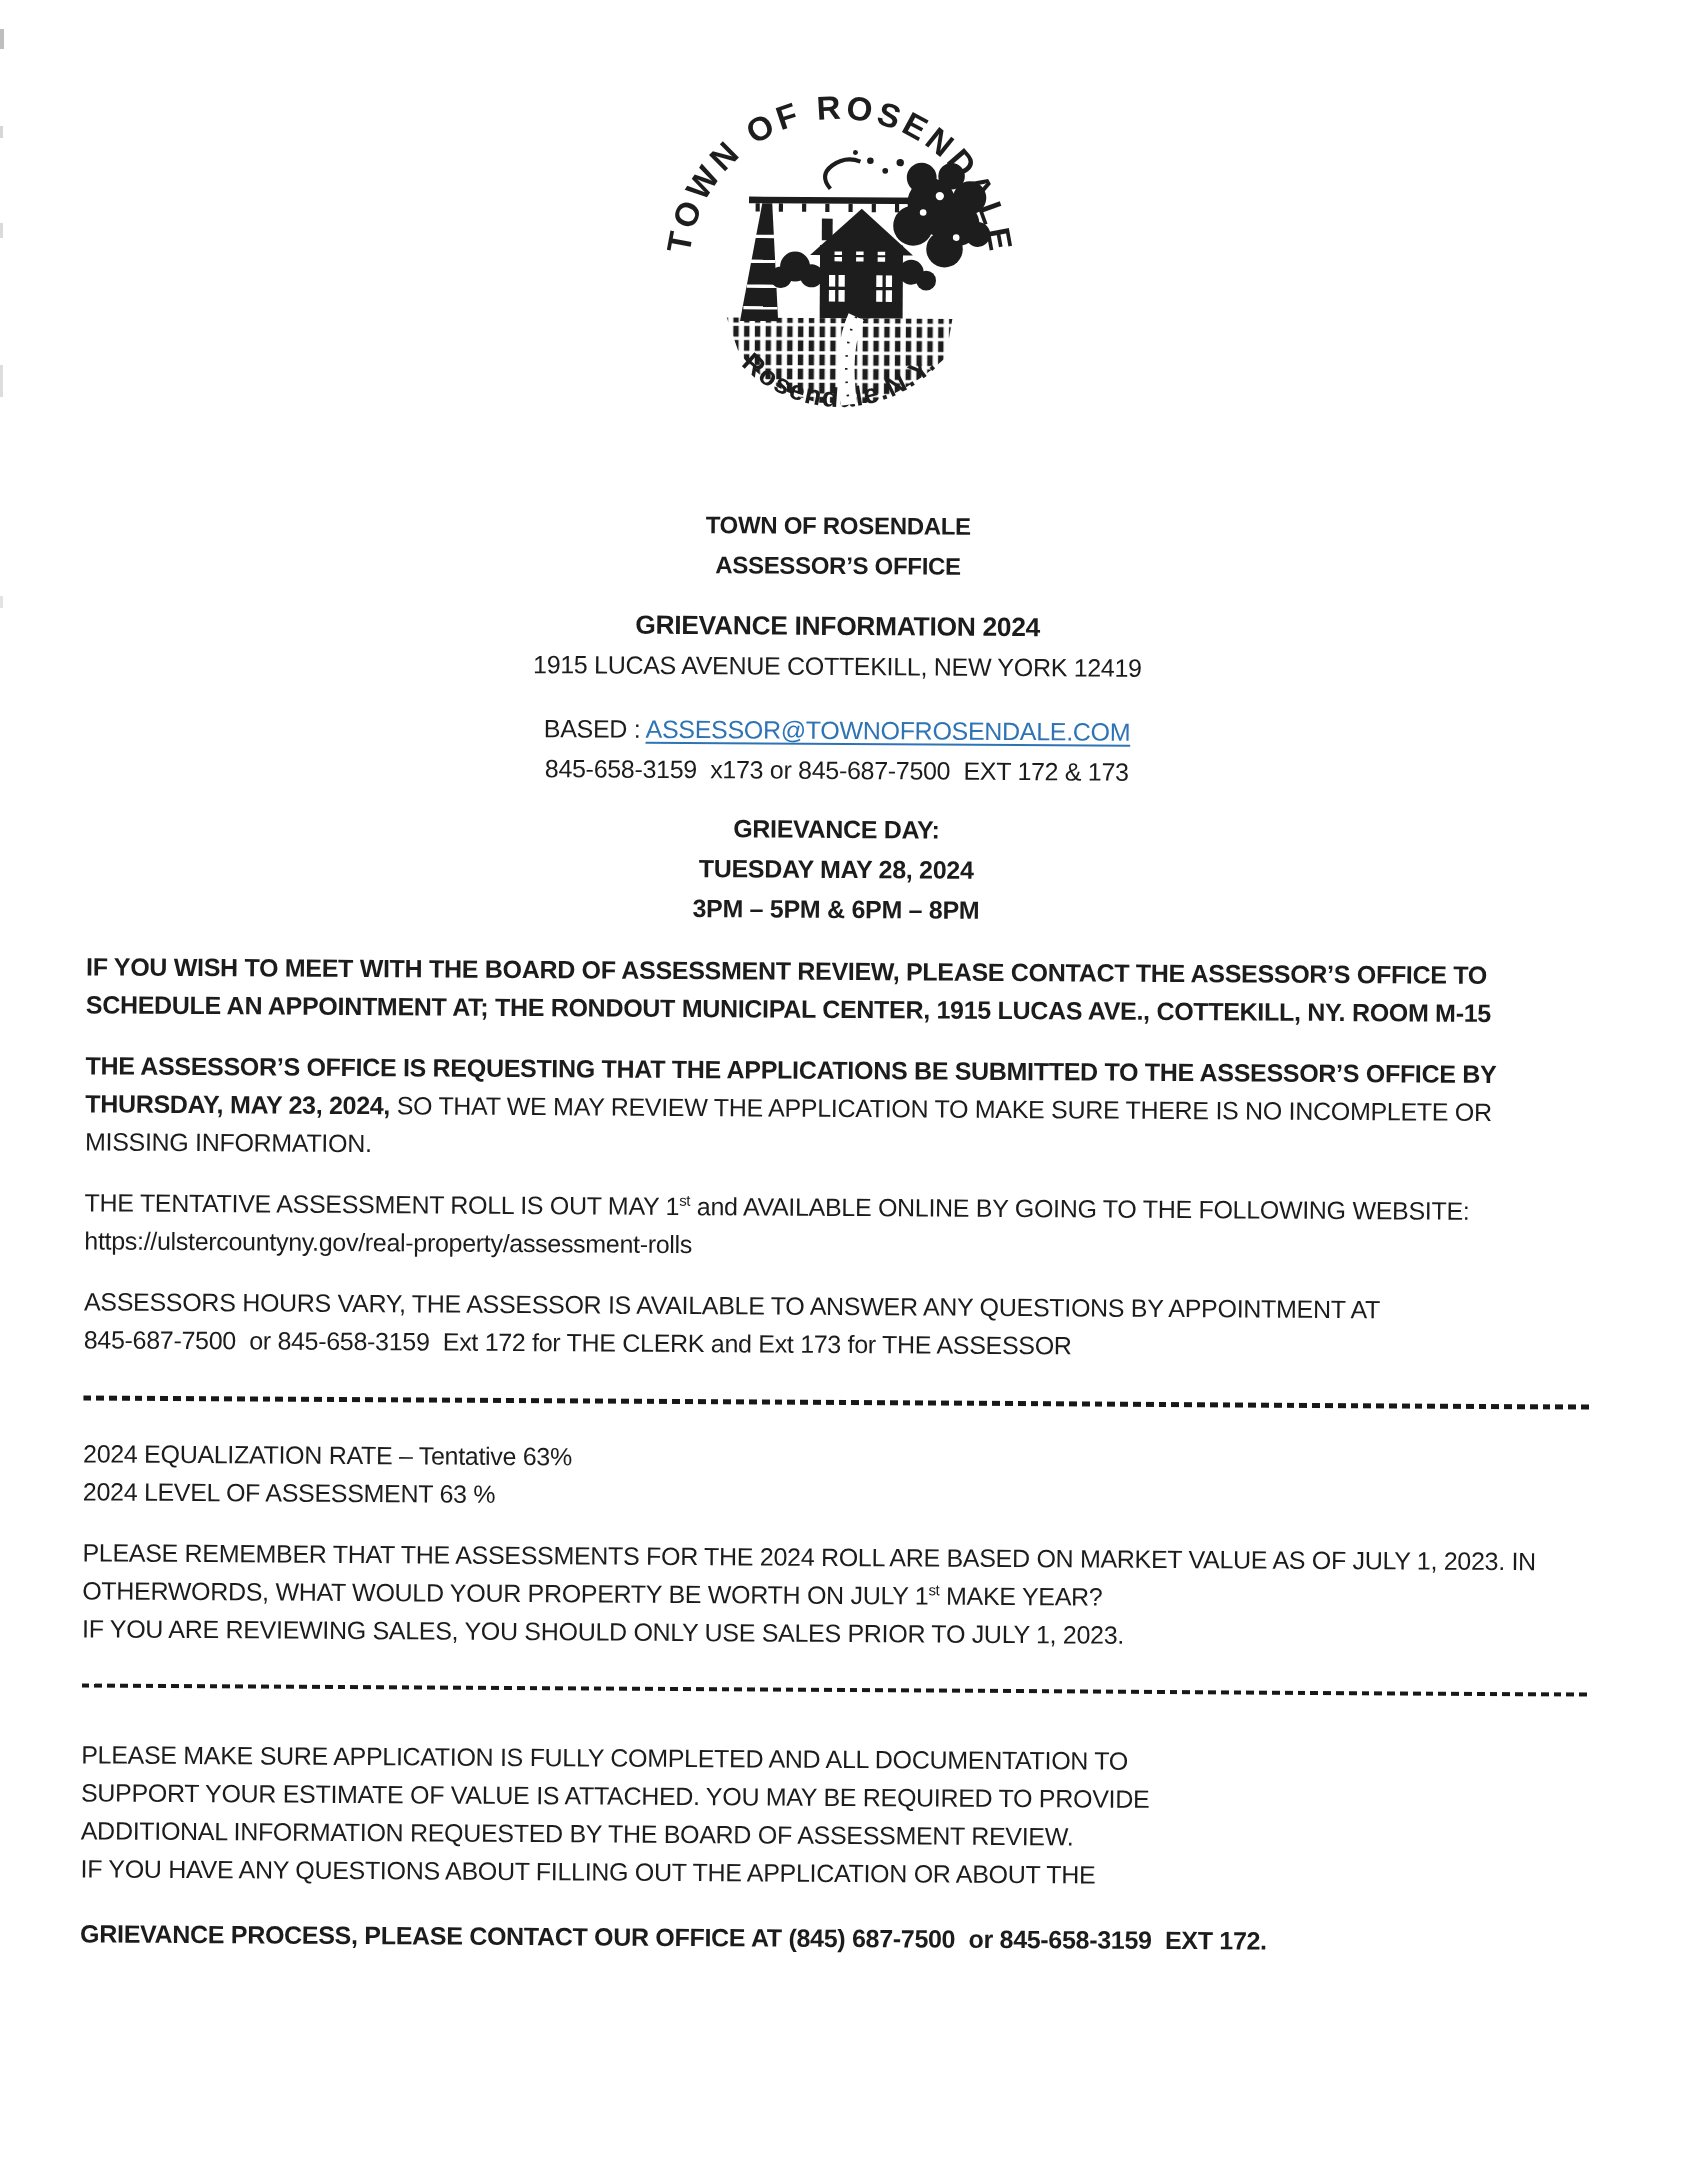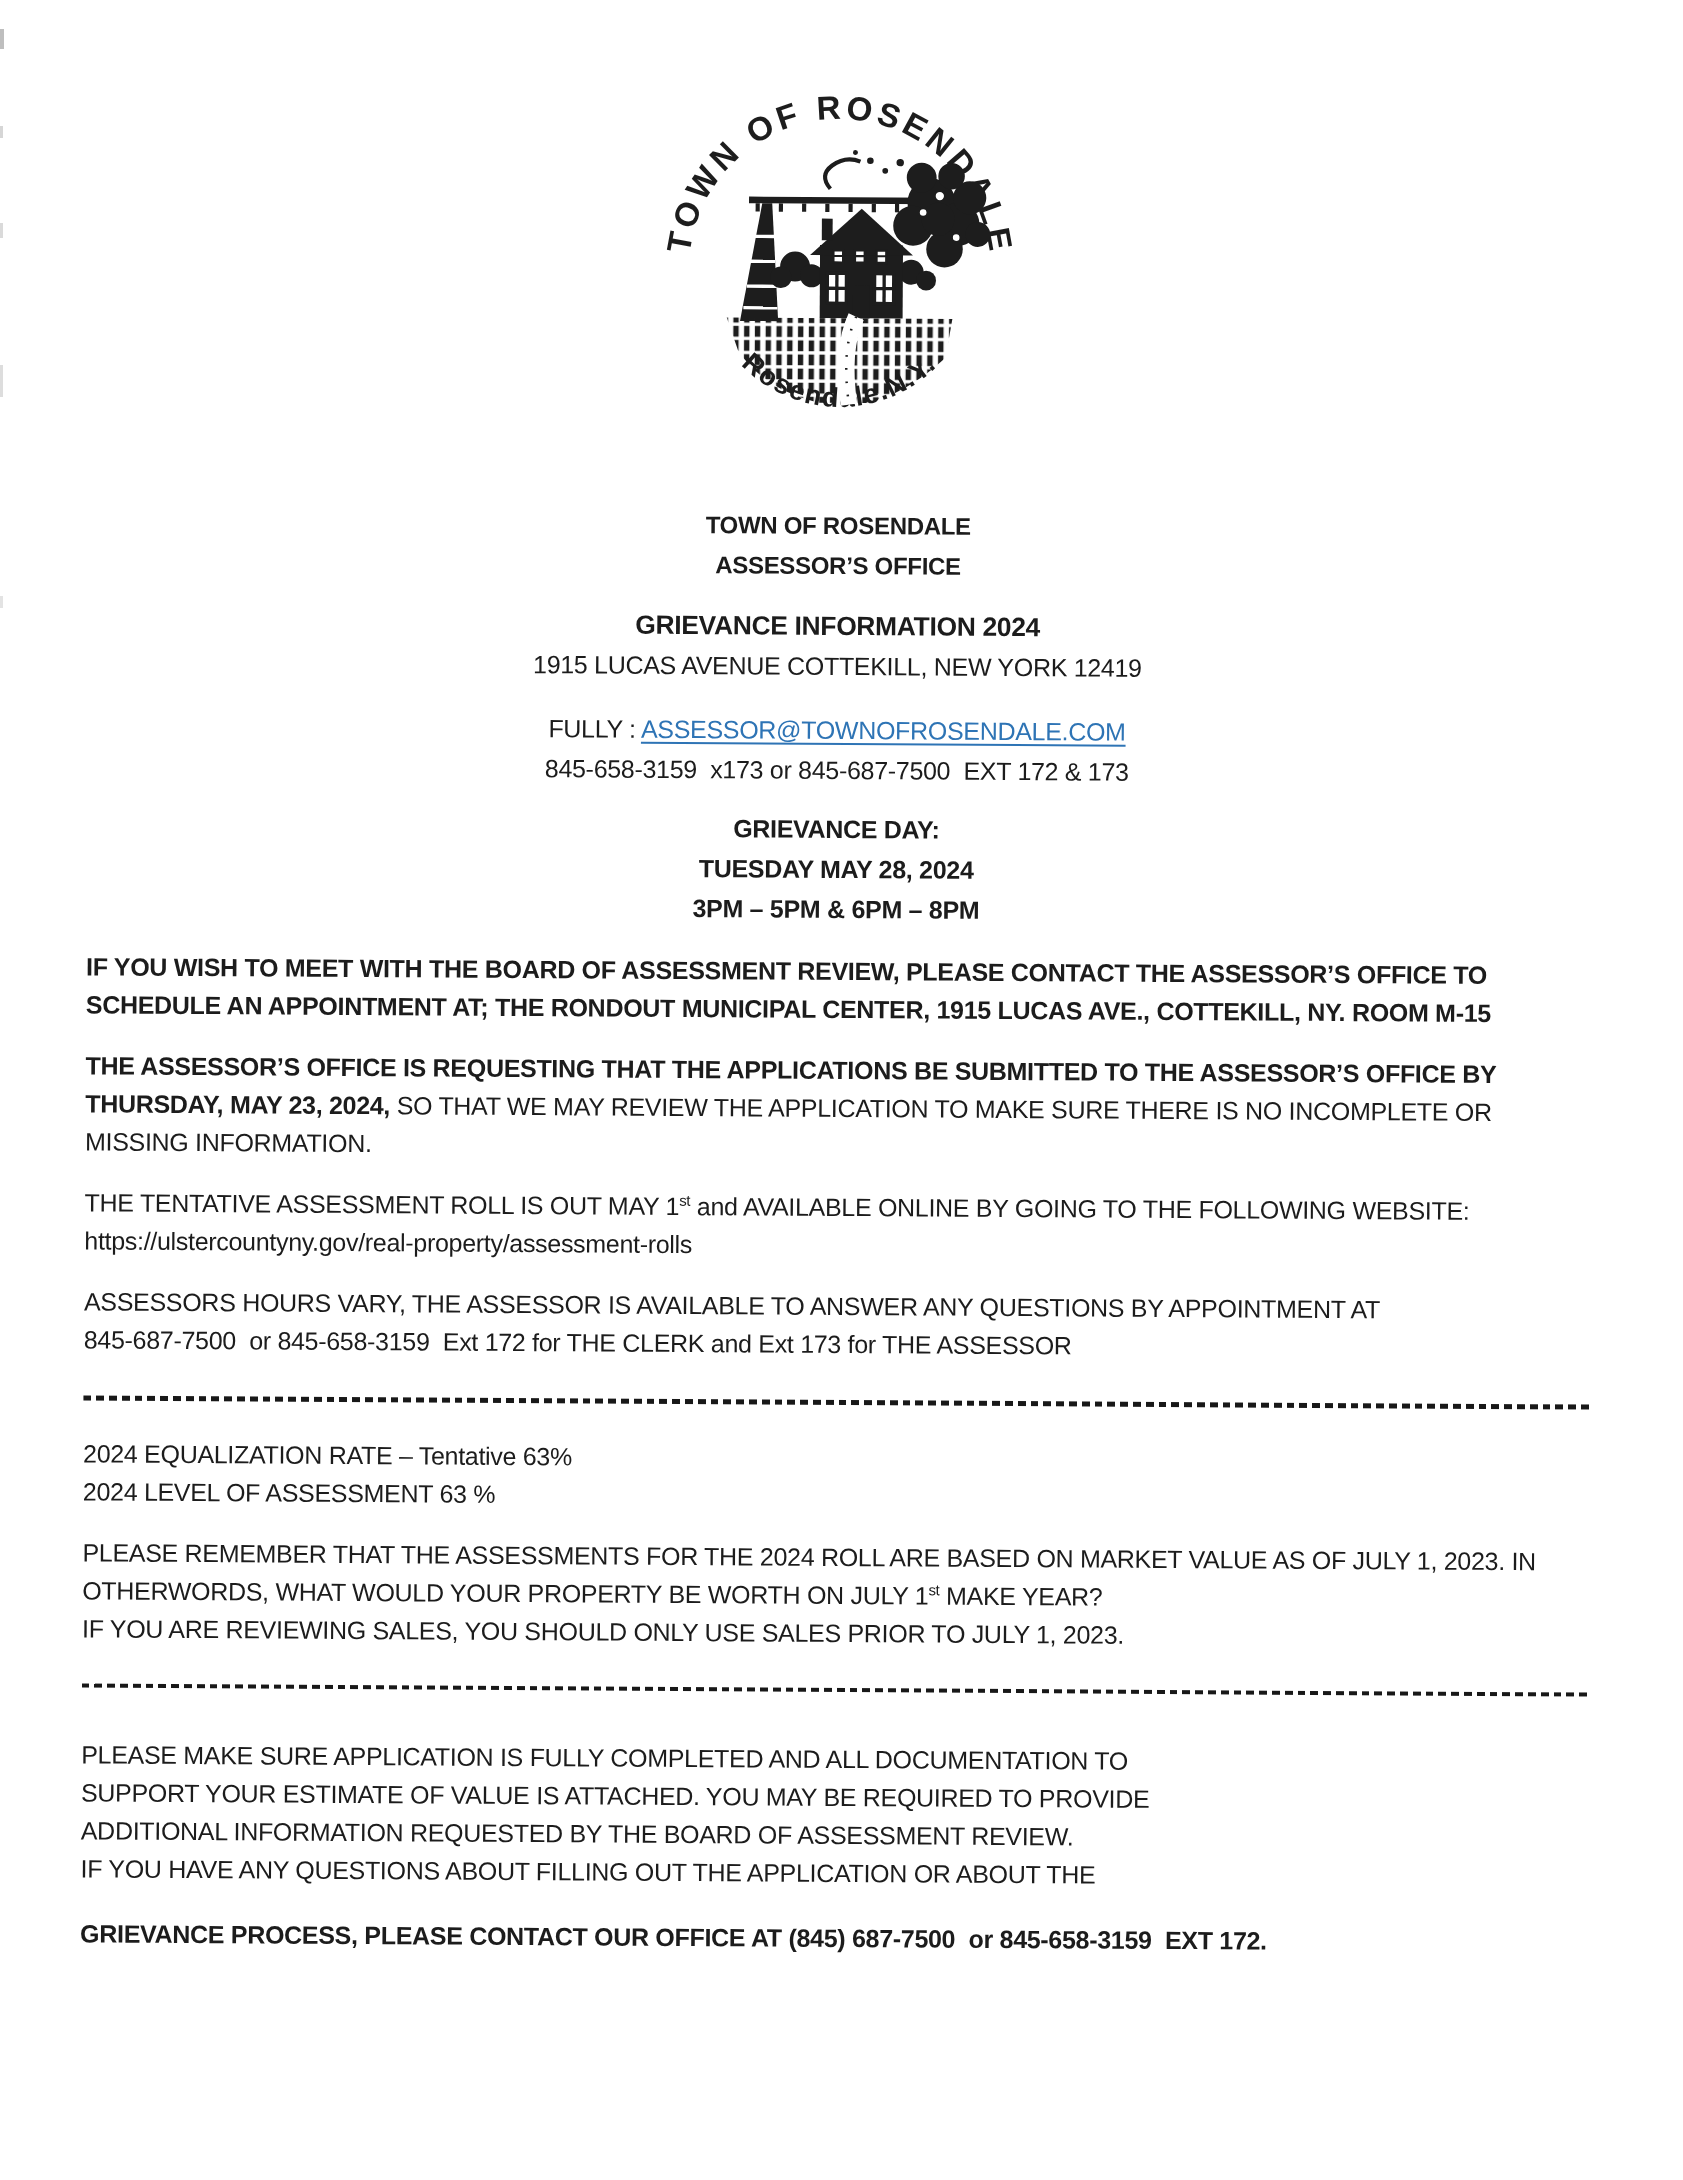--- a/index.html
+++ b/index.html
@@ -166,21 +166,21 @@
       </svg>
     </div>
 
     <div class="center-block">
       <div class="org-line line" style="margin-top:55px;">TOWN OF ROSENDALE</div>
       <div class="org-line line">ASSESSOR’S OFFICE</div>
 
       <div class="doc-title line">GRIEVANCE INFORMATION 2024</div>
       <div class="addr-line line">1915 LUCAS AVENUE COTTEKILL, NEW YORK 12419</div>
 
-      <div class="email-line line"><span>FULLY : </span><span class="email-link">ASSESSOR@TOWNOFROSENDALE.COM</span></div>
+      <div class="email-line line"><span>BASED : </span><span class="email-link">ASSESSOR@TOWNOFROSENDALE.COM</span></div>
       <div class="phone-line line">845-658-3159  x173 or 845-687-7500  EXT 172 &amp; 173</div>
 
       <div class="gday-line gday-first line">GRIEVANCE DAY:</div>
       <div class="gday-line line">TUESDAY MAY 28, 2024</div>
       <div class="gday-line line">3PM – 5PM &amp; 6PM – 8PM</div>
     </div>
 
     <div class="body-block">
 
       <div class="para b">

